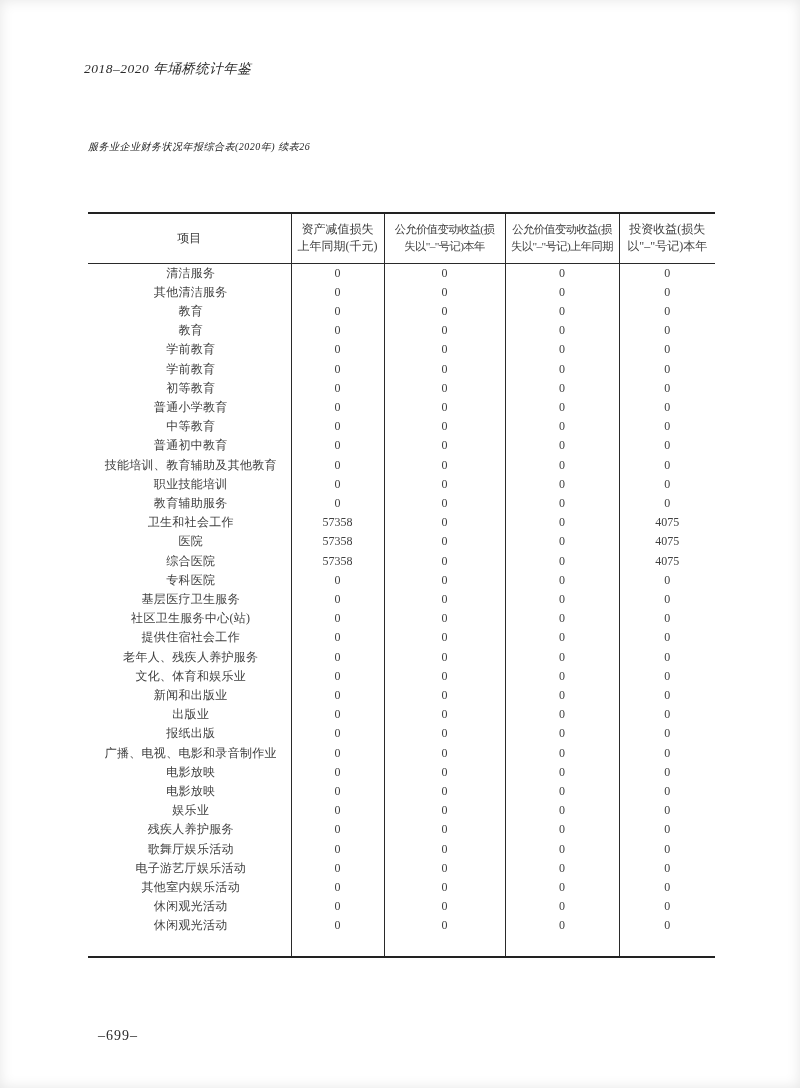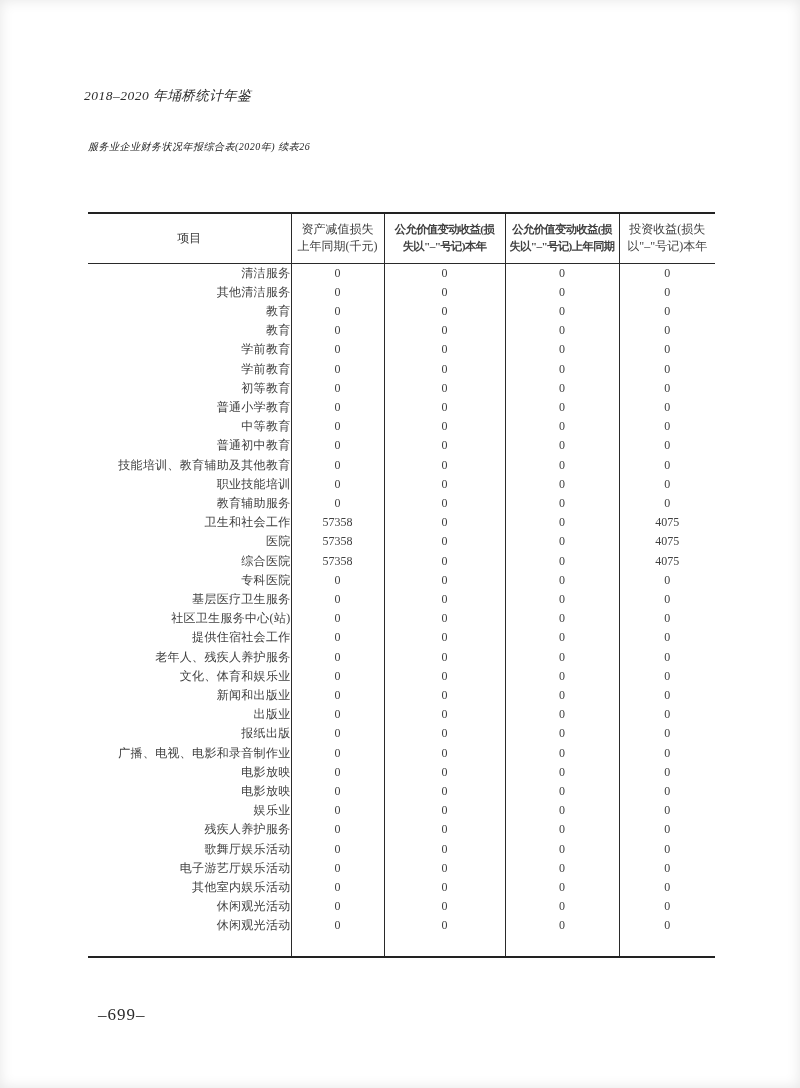--- a/index.html
+++ b/index.html
@@ -18,21 +18,20 @@
     box-shadow: inset 0 0 14px rgba(0,0,0,0.10);
     overflow: hidden;
   }
   .yearbook-header {
     position: absolute;
     left: 84px; top: 60px;
     font-style: italic;
     font-size: 13.5px;
     letter-spacing: 0.5px;
     color: #2a2a2a;
-    margin-top: 27px;
   }
   .table-title {
     position: absolute;
     left: 88px; top: 140px;
     font-style: italic;
     font-size: 10px;
     letter-spacing: 0.5px;
     color: #222;
   }
   .stat-table {
@@ -53,38 +52,38 @@
   .stat-table col.c5 { width: 96px; }
   .stat-table th {
     font-weight: normal;
     text-align: center;
     vertical-align: middle;
     height: 50px;
     border-bottom: 1.5px solid #2a2a2a;
     line-height: 17px;
     padding: 2px 1px;
   }
-  .stat-table th.cond { font-size: 11.3px; letter-spacing: -0.6px; font-weight: bold; }
+  .stat-table th.cond { font-size: 11.3px; letter-spacing: -0.6px; }
   .stat-table th:nth-child(n+2),
   .stat-table td:nth-child(n+2) {
     border-left: 1.5px solid #2a2a2a;
   }
   .stat-table td {
     height: 19.2px;
     line-height: 19.2px;
     white-space: nowrap;
     overflow: hidden;
   }
-  .stat-table td.item { text-align: right; padding-left: 3px; letter-spacing: 0.3px; font-family: Liberation Serif, serif; }
+  .stat-table td.item { text-align: center; padding-left: 3px; letter-spacing: 0.3px; font-family: Liberation Serif, serif; }
   .stat-table td.val { text-align: center; }
   .stat-table tr.spacer td { height: 21px; }
   .page-number {
     position: absolute;
-    left: 98px; top: 1005px;
-    font-size: 17px;
+    left: 98px; top: 1028px;
+    font-size: 14px;
     letter-spacing: 1px;
     color: #2a2a2a;
   }
 </style>
 </head>
 <body>
 
 <div class="page">
 
   <div class="yearbook-header">2018–2020 年埇桥统计年鉴</div>

